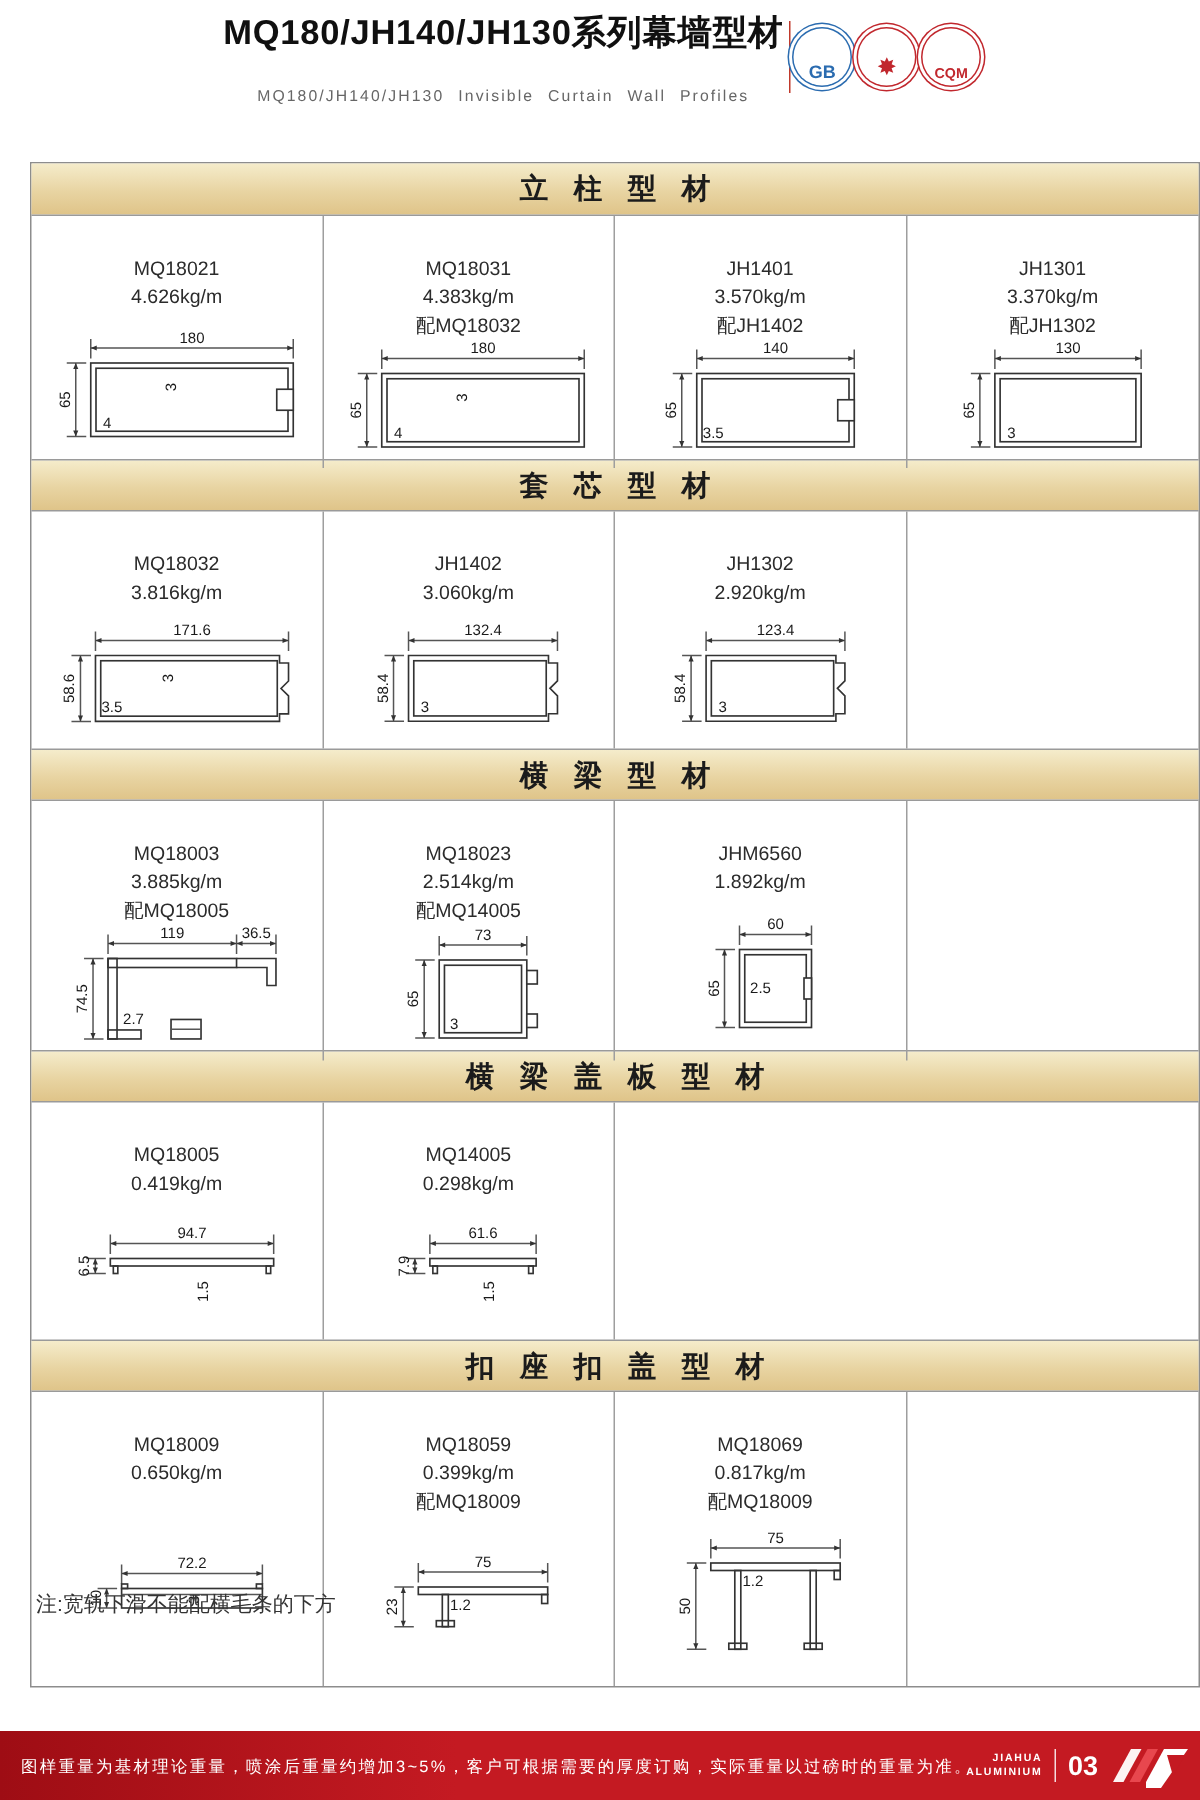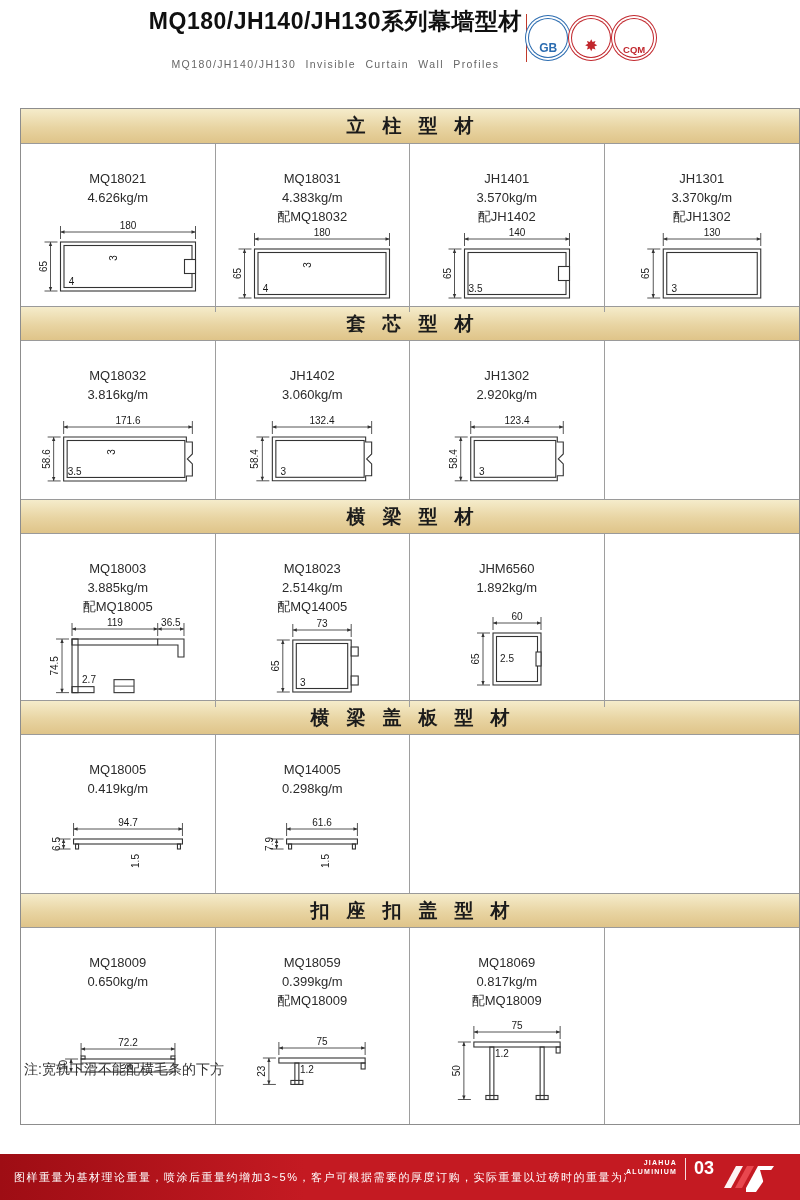--- a/index.html
+++ b/index.html
@@ -42,21 +42,21 @@
   .sh{fill:none;stroke:#333;stroke-width:1.1}
   .shw{fill:#fff;stroke:#333;stroke-width:1.1}
   .ah{fill:#333}
 
   .note{position:absolute;left:24px;top:1061px;font-size:14px;color:#333}
 
   
   footer{position:absolute;left:0;bottom:0;width:800px;height:46px;display:flex;align-items:center;
          background:linear-gradient(90deg,#9e0d14,#c41a22 38%,#c41a22)}
   .f-text{color:#fff;font-size:11px;letter-spacing:1.5px;padding-left:14px;flex:1;white-space:nowrap;overflow:hidden}
-  .f-right{display:flex;gap:8px;padding-right:20px}
+  .f-right{display:flex;align-items:center;gap:8px;padding-right:2px}
   .f-brand{color:#fff;text-align:right;font-size:7px;letter-spacing:1.2px;line-height:1.35;font-weight:bold}
   .f-sep{width:1px;height:22px;background:rgba(255,255,255,.85)}
   .f-page{color:#fff;font-size:18px;font-weight:bold}
 </style>
 </head>
 <body>
 
 <div class="page">
 
   <div class="header">

